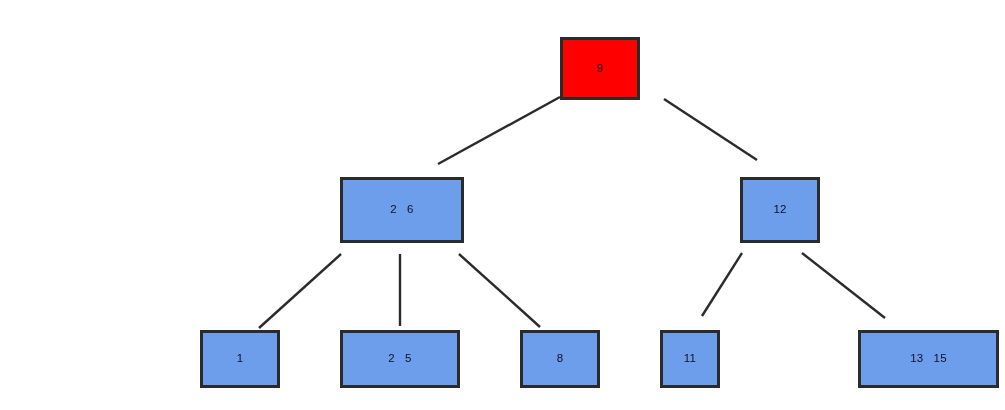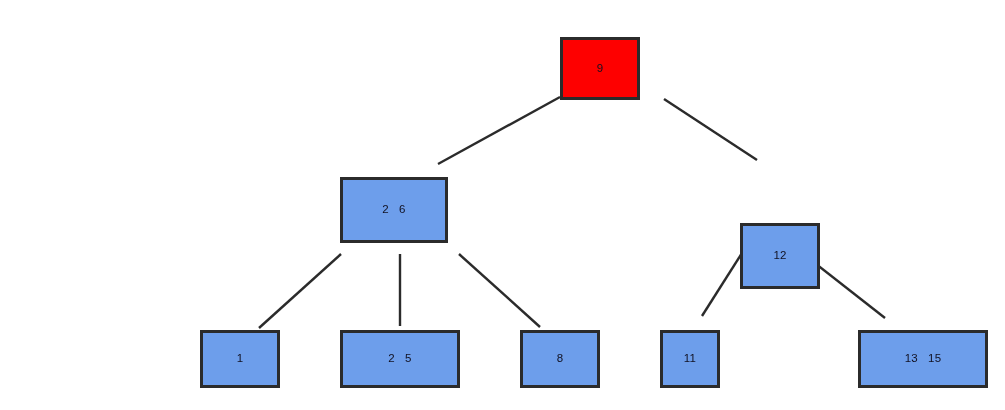--- a/index.html
+++ b/index.html
@@ -56,35 +56,35 @@
       <line x1="341" y1="254" x2="259" y2="328" stroke="#2b2b2b" stroke-width="2.4" stroke-linecap="butt"></line>
       <line x1="400" y1="254" x2="400" y2="326" stroke="#2b2b2b" stroke-width="2.4" stroke-linecap="butt"></line>
       <line x1="459" y1="254" x2="540" y2="327" stroke="#2b2b2b" stroke-width="2.4" stroke-linecap="butt"></line>
       <line x1="742" y1="253" x2="702" y2="316" stroke="#2b2b2b" stroke-width="2.4" stroke-linecap="butt"></line>
       <line x1="802" y1="253" x2="885" y2="318" stroke="#2b2b2b" stroke-width="2.4" stroke-linecap="butt"></line>
     </svg>
   <div id="node-layer">
       <div class="node fill-red" style="left: 560px; top: 37px; width: 80px; height: 63px;">
         <span class="node-label">9</span>
       </div>
-      <div class="node fill-blue" style="left: 340px; top: 177px; width: 108px; height: 66px;">
+      <div class="node fill-blue" style="left: 340px; top: 177px; width: 124px; height: 66px;">
         <span class="node-label">2   6</span>
       </div>
-      <div class="node fill-blue" style="left: 740px; top: 177px; width: 80px; height: 66px; margin-top: 46px;">
+      <div class="node fill-blue" style="left: 740px; top: 177px; width: 80px; height: 66px;">
         <span class="node-label">12</span>
       </div>
       <div class="node fill-blue" style="left: 200px; top: 330px; width: 80px; height: 58px;">
         <span class="node-label">1</span>
       </div>
       <div class="node fill-blue" style="left: 340px; top: 330px; width: 120px; height: 58px;">
         <span class="node-label">2   5</span>
       </div>
       <div class="node fill-blue" style="left: 520px; top: 330px; width: 80px; height: 58px;">
         <span class="node-label">8</span>
       </div>
       <div class="node fill-blue" style="left: 660px; top: 330px; width: 60px; height: 58px;">
         <span class="node-label">11</span>
       </div>
-      <div class="node fill-blue" style="left: 858px; top: 330px; width: 130px; height: 58px;">
+      <div class="node fill-blue" style="left: 858px; top: 330px; width: 141px; height: 58px;">
         <span class="node-label">13   15</span>
       </div>
     </div>
 </div>
 
 </body></html>

